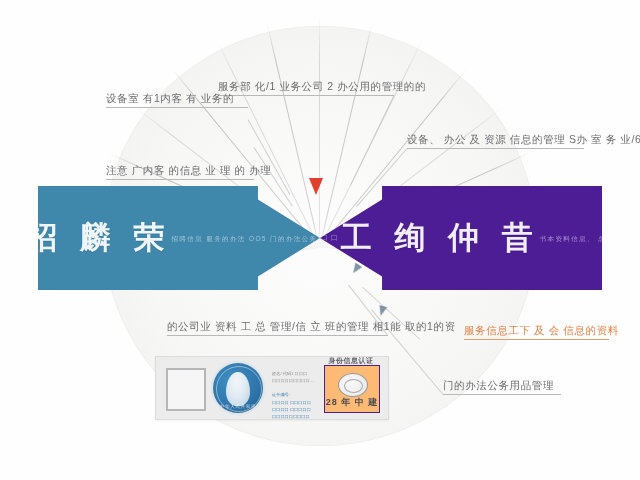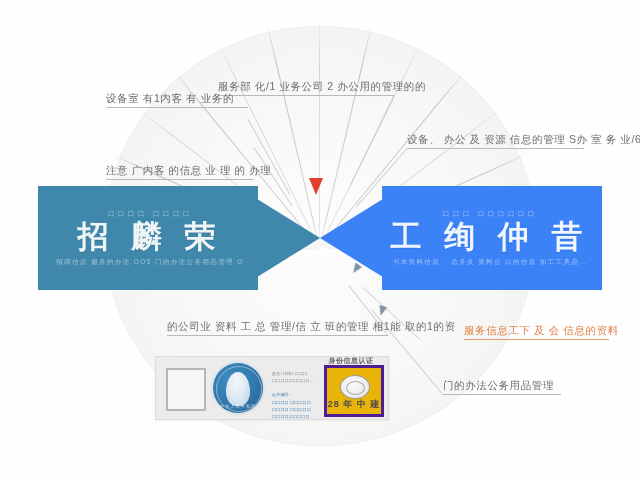--- a/index.html
+++ b/index.html
@@ -34,26 +34,26 @@
 
   
   .arrow-box{position:absolute;top:186px;height:104px;}
   .blue-box{
     left:38px;width:282px;
     background:#3f87ab;
     clip-path:polygon(0 0,78% 0,78% 13%,100% 50%,78% 87%,78% 100%,0 100%);
   }
   .orange-box{
     left:320px;width:282px;
-    background:#3b82f6;
+    background:#4c1d95;
     clip-path:polygon(22% 0,100% 0,100% 100%,22% 100%,22% 87%,0 50%,22% 13%);
   }
   .box-inner{
     position:absolute;left:0;top:0;width:100%;height:100%;
-    display:flex;flex-direction:column;align-items:center;justify-content:center;
+    display:flex;flex-direction:row;align-items:center;justify-content:center;
   }
   .blue-box .box-inner{padding-right:58px;box-sizing:border-box;}
   .orange-box .box-inner{padding-left:58px;box-sizing:border-box;}
 
   .box-sub-top{
     font-size:7px;letter-spacing:3px;color:rgba(255,255,255,.42);
     filter:blur(.65px);margin-bottom:1px;white-space:nowrap;
   }
   .box-title{
     font-size:31px;font-weight:700;letter-spacing:7px;
@@ -126,21 +126,21 @@
     font-size:4.5px;color:rgba(255,255,255,.72);letter-spacing:.7px;filter:blur(.4px);
   }
   .card-lines{position:absolute;left:116px;top:13px;width:44px;}
   .card-lines .l{
     font-size:4.2px;line-height:1.7;filter:blur(.45px);
     color:#8a8a8c;white-space:nowrap;
   }
   .card-lines .l.blue{color:#3f7fb0;}
   .card-stamp{
     position:absolute;left:168px;top:8px;width:54px;height:46px;
-    border:3px solid #4c1d95;background:#eab308;
+    border:1px solid #4c1d95;background:#fdba74;
   }
   .card-stamp-title{
     position:absolute;left:166px;top:-1px;width:58px;text-align:center;
     font-size:7px;color:#5f5f62;letter-spacing:.5px;filter:blur(.5px);font-weight:700;
   }
   .card-stamp .globe{
     position:absolute;left:13px;top:7px;width:28px;height:22px;border-radius:50%;
     border:1px solid #9a9a9c;
     background:radial-gradient(circle at 40% 38%,#fafafa,#e6e6e6);
     filter:blur(.4px);

